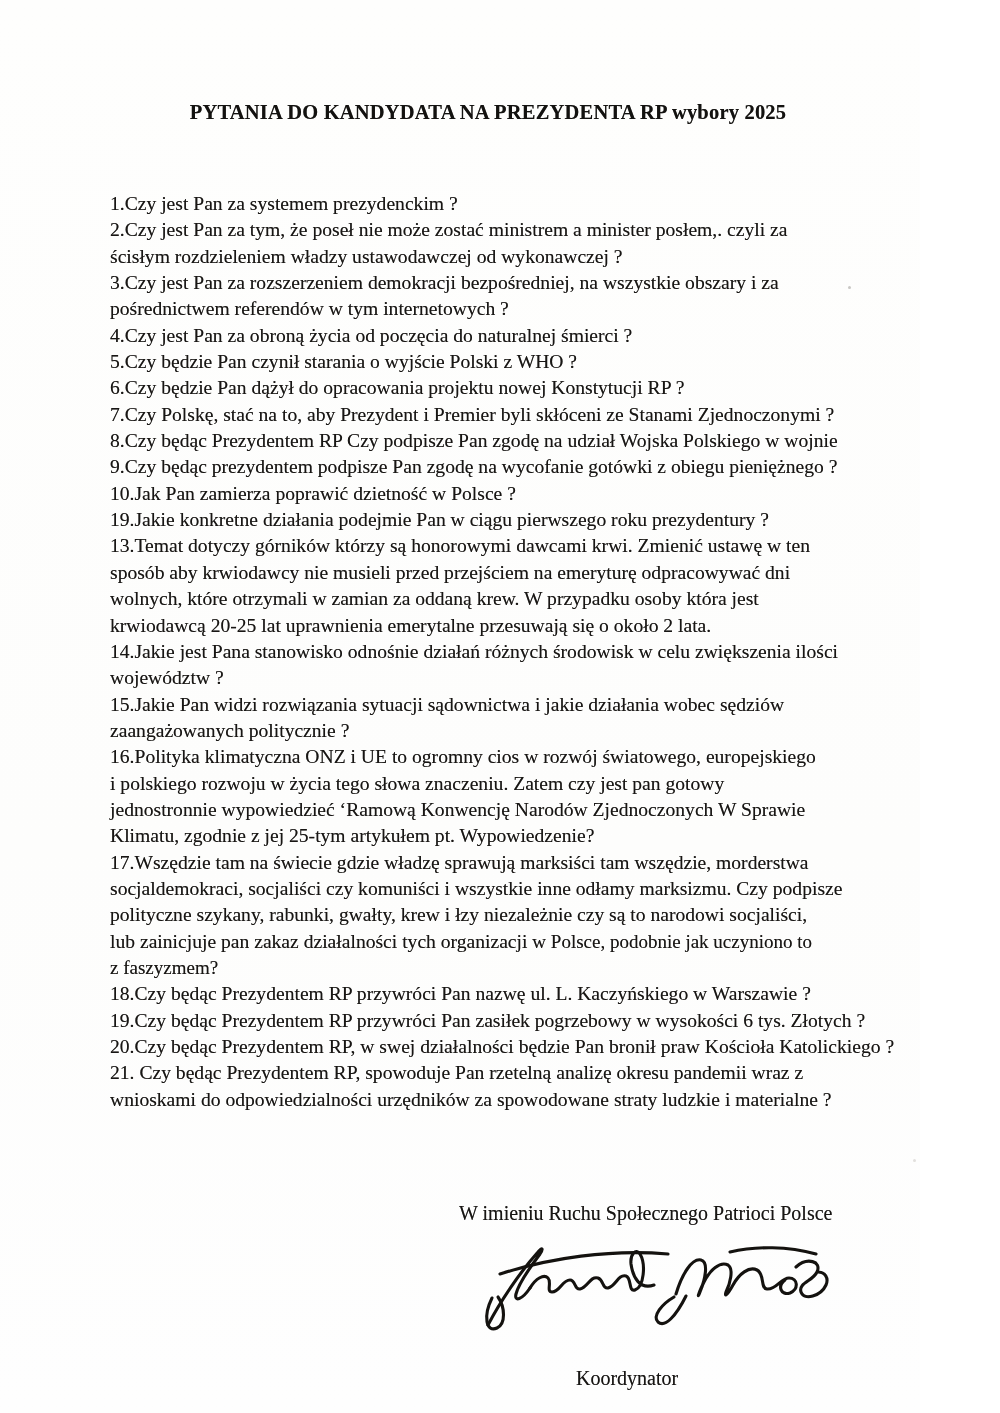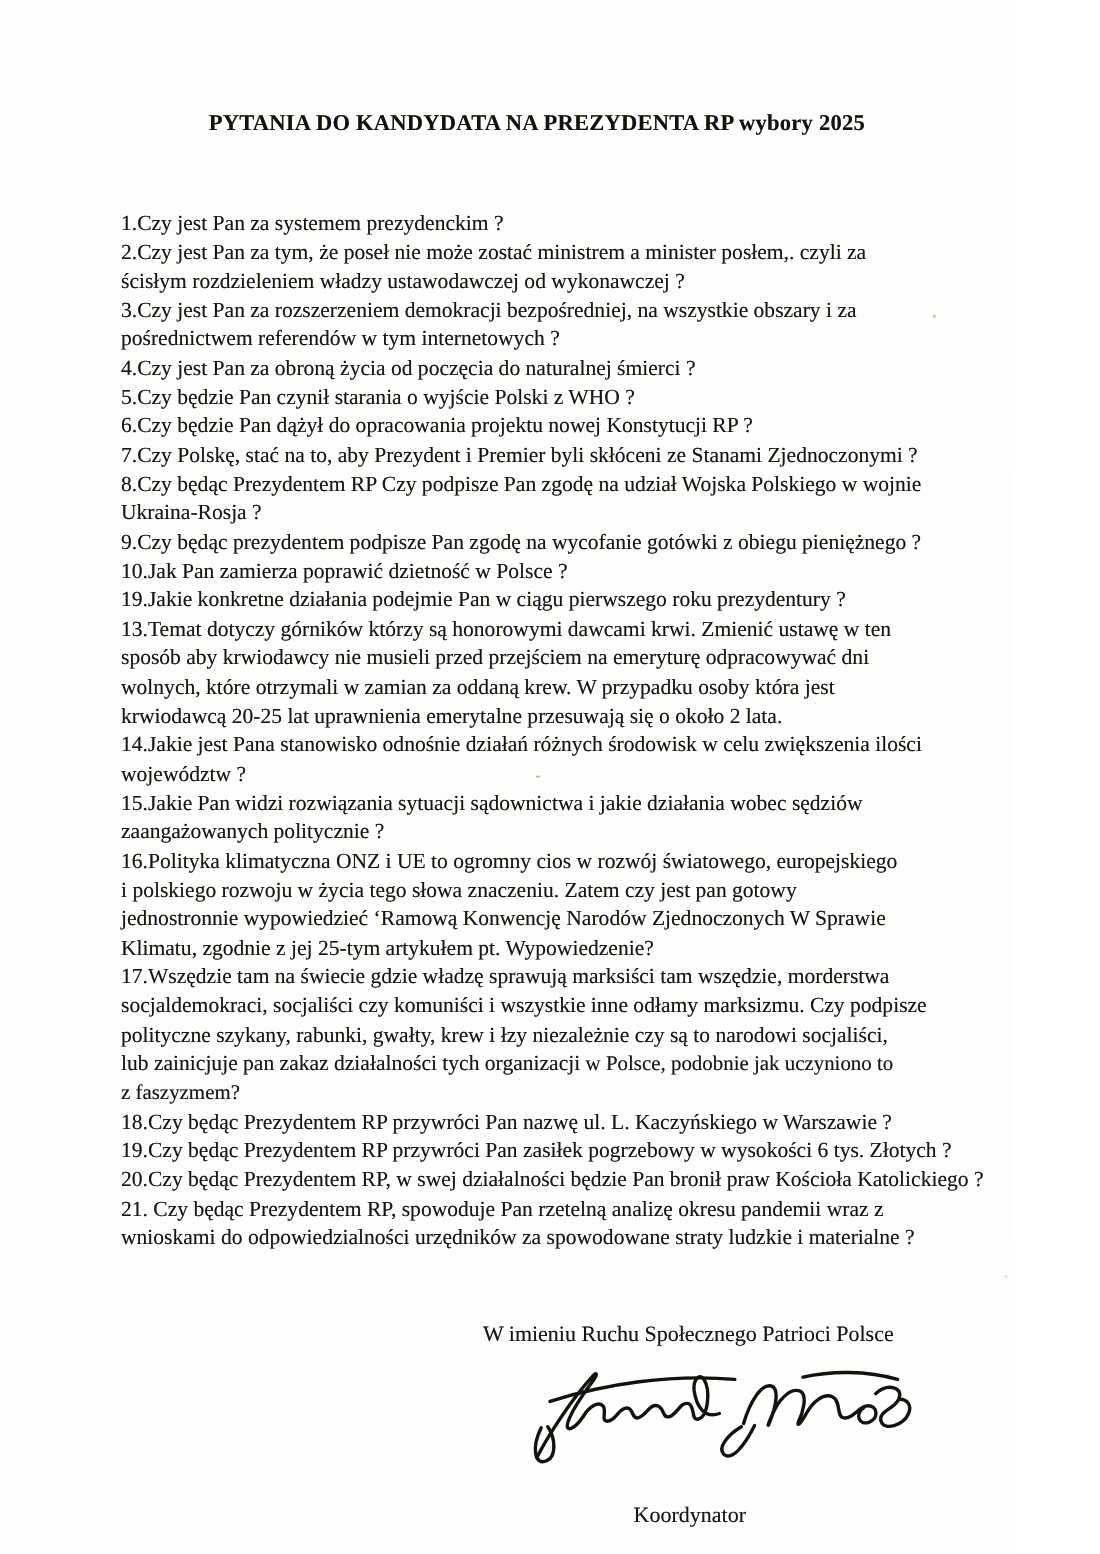--- a/index.html
+++ b/index.html
@@ -47,21 +47,21 @@
   }
   .line {
     white-space: nowrap;
   }
   .seg-small {
     font-size: 19px;
   }
   .behalf {
     position: absolute;
     top: 1202px;
-    left: 439px;
+    left: 459px;
     font-size: 20px;
     color: #181614;
     white-space: nowrap;
     text-shadow: 0 0 0.4px rgba(20,18,16,0.5);
   }
   .signature {
     position: absolute;
     top: 1232px;
     left: 478px;
     width: 360px;
@@ -102,21 +102,20 @@
       <div class="line"><span class="seg-normal">1.Czy jest Pan za systemem prezydenckim ?</span></div>
       <div class="line"><span class="seg-normal">2.Czy jest Pan za tym, że poseł nie może zostać ministrem a minister posłem,. czyli za</span></div>
       <div class="line"><span class="seg-normal">ścisłym rozdzieleniem władzy ustawodawczej od wykonawczej ?</span></div>
       <div class="line"><span class="seg-normal">3.Czy jest Pan za rozszerzeniem demokracji bezpośredniej, na wszystkie obszary i za</span></div>
       <div class="line"><span class="seg-normal">pośrednictwem referendów w tym internetowych ?</span></div>
       <div class="line"><span class="seg-normal">4.Czy jest Pan za obroną życia od poczęcia do naturalnej śmierci ?</span></div>
       <div class="line"><span class="seg-normal">5.Czy będzie Pan czynił starania o wyjście Polski z WHO ?</span></div>
       <div class="line"><span class="seg-normal">6.Czy będzie Pan dążył do opracowania projektu nowej Konstytucji RP ?</span></div>
       <div class="line"><span class="seg-normal">7.Czy Polskę, stać na to, aby Prezydent i Premier byli skłóceni ze Stanami Zjednoczonymi ?</span></div>
       <div class="line"><span class="seg-normal">8.Czy będąc Prezydentem RP Czy podpisze Pan zgodę na udział Wojska Polskiego w wojnie</span></div>
-      <div class="line"><span class="seg-normal">Ukraina-Rosja ?</span></div>
       <div class="line"><span class="seg-normal">9.Czy będąc prezydentem podpisze Pan zgodę na wycofanie gotówki z obiegu pieniężnego ?</span></div>
       <div class="line"><span class="seg-normal">10.Jak Pan zamierza poprawić dzietność w Polsce ?</span></div>
       <div class="line"><span class="seg-normal">19.Jakie konkretne działania podejmie Pan w ciągu pierwszego roku prezydentury ?</span></div>
       <div class="line"><span class="seg-normal">13.Temat dotyczy górników którzy są honorowymi dawcami krwi. Zmienić ustawę w ten</span></div>
       <div class="line"><span class="seg-normal">sposób aby krwiodawcy nie musieli przed przejściem na emeryturę odpracowywać dni</span></div>
       <div class="line"><span class="seg-normal">wolnych, które otrzymali w zamian za oddaną krew. W przypadku osoby która jest</span></div>
       <div class="line"><span class="seg-normal">krwiodawcą 20-25 lat uprawnienia emerytalne przesuwają się o około 2 lata.</span></div>
       <div class="line"><span class="seg-normal">14.Jakie jest Pana stanowisko odnośnie działań różnych środowisk w celu zwiększenia ilości</span></div>
       <div class="line"><span class="seg-normal">województw ?</span></div>
       <div class="line"><span class="seg-normal">15.Jakie Pan widzi rozwiązania sytuacji sądownictwa i jakie działania wobec sędziów</span></div>

